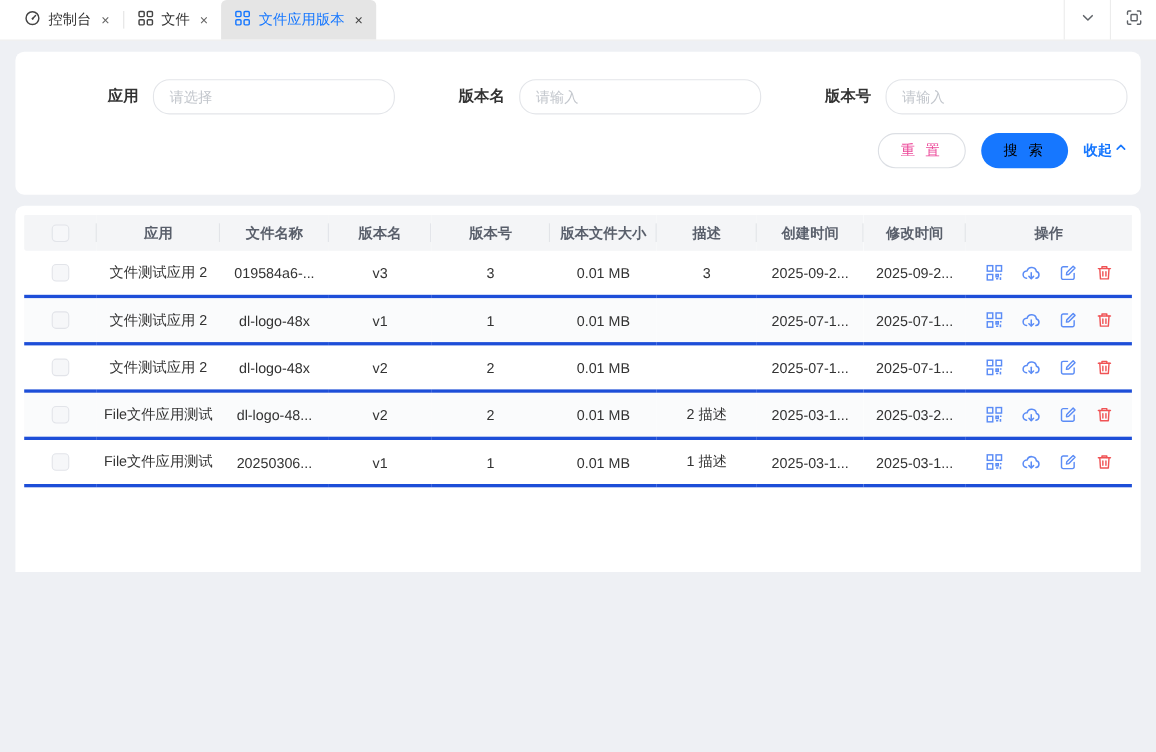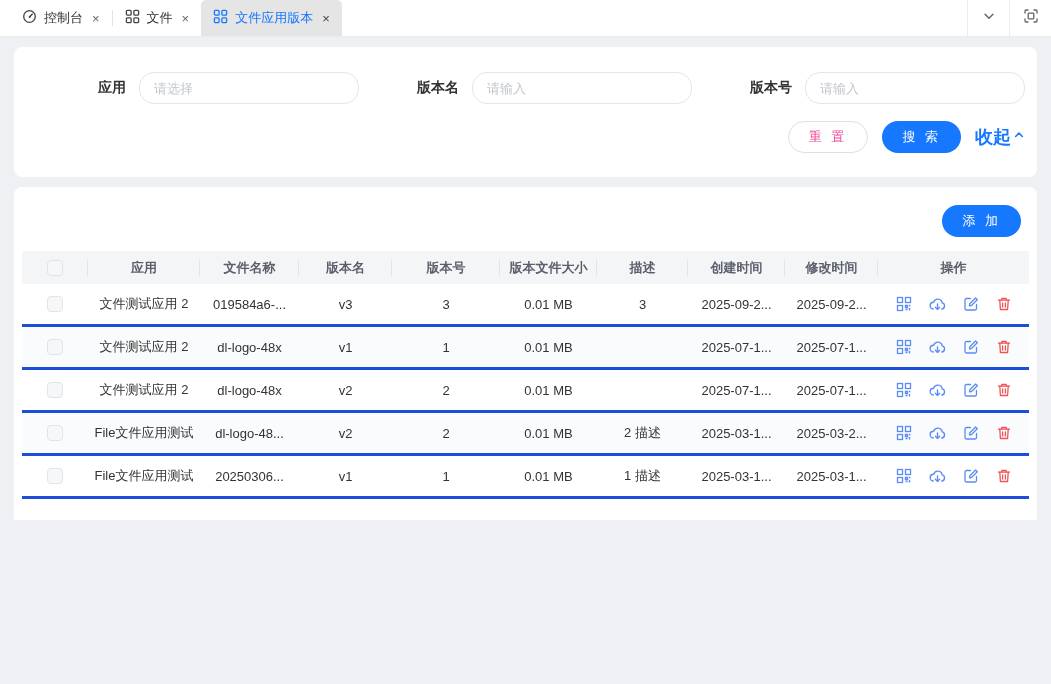--- a/index.html
+++ b/index.html
@@ -23,22 +23,22 @@
   
   .search-card { padding:25px 12px 24px 12px; }
   .form-row { display:flex; }
   .form-item { flex:1; display:flex; align-items:center; justify-content:flex-end; padding-right:0; }
   .form-item .f-label { font-size:14px; font-weight:bold; color:#333; margin-right:13px; white-space:nowrap; }
   .f-input { width:220px; height:32px; border:1px solid #e3e5e9; border-radius:15px; padding:0 14px; font-size:13px; color:#333; background:#fff; outline:none; }
   .f-input::placeholder { color:#c2c6cc; }
   .btn-row { display:flex; justify-content:flex-end; align-items:center; gap:14px; margin-top:17px; }
   .btn { height:32px; padding:0 20px; border-radius:16px; font-size:13px; cursor:pointer; border:1px solid transparent; letter-spacing:3px; }
   .btn-plain { background:#fff; border-color:#dcdfe4; color:#ec4899; }
-  .btn-primary { background:#1677ff; color:#ffffff; border:none; }
-  .collapse-link { display:flex; gap:2px; color:#1677ff; font-size:18px; cursor:pointer; font-weight:bold; }
+  .btn-primary { background:#1677ff; color:#000000; border:none; }
+  .collapse-link { display:flex; gap:2px; color:#1677ff; font-size:13px; cursor:pointer; font-weight:bold; }
 
   
   .table-card { height:446px; padding:8px; display:flex; flex-direction:column; }
   .add-row { display:flex; justify-content:flex-end; padding:10px 8px 14px 8px; }
   table { border-collapse:collapse; table-layout:fixed; width:1007px; font-size:13px; }
   thead th { background:#f4f5f7; height:33px; font-size:13px; font-weight:bold; color:#595f6b; text-align:center; position:relative; }
   thead th:not(:last-child)::after { content:""; position:absolute; right:0; top:8px; bottom:8px; width:1px; background:#e2e4e8; }
   thead th:first-child { border-radius:2px 0 0 2px; }
   tbody td { height:40px; text-align:center; color:#333; border-bottom:3px solid #1d4ed8; white-space:nowrap; overflow:hidden; text-overflow:ellipsis; }
   tbody tr:nth-child(even) td { background:#fafbfc; }
@@ -142,23 +142,20 @@
         <span class="icon-svg">
           <svg width="12" height="12" viewBox="0 0 16 16" fill="none" stroke="#1677ff" stroke-width="2" stroke-linecap="round" stroke-linejoin="round">
               <path d="M3.5 10l4.5-4.5L12.5 10"></path>
             </svg>
         </span>
       </span>
     </div>
   </div>
 
   <div class="card table-card">
-    <div class="add-row">
-      <button class="btn btn-primary">添 加</button>
-    </div>
     <table>
       <colgroup>
         <col style="width:66px">
           <col style="width:112px">
           <col style="width:99px">
           <col style="width:93px">
           <col style="width:108px">
         <col style="width:97px">
           <col style="width:91px">
           <col style="width:97px">

